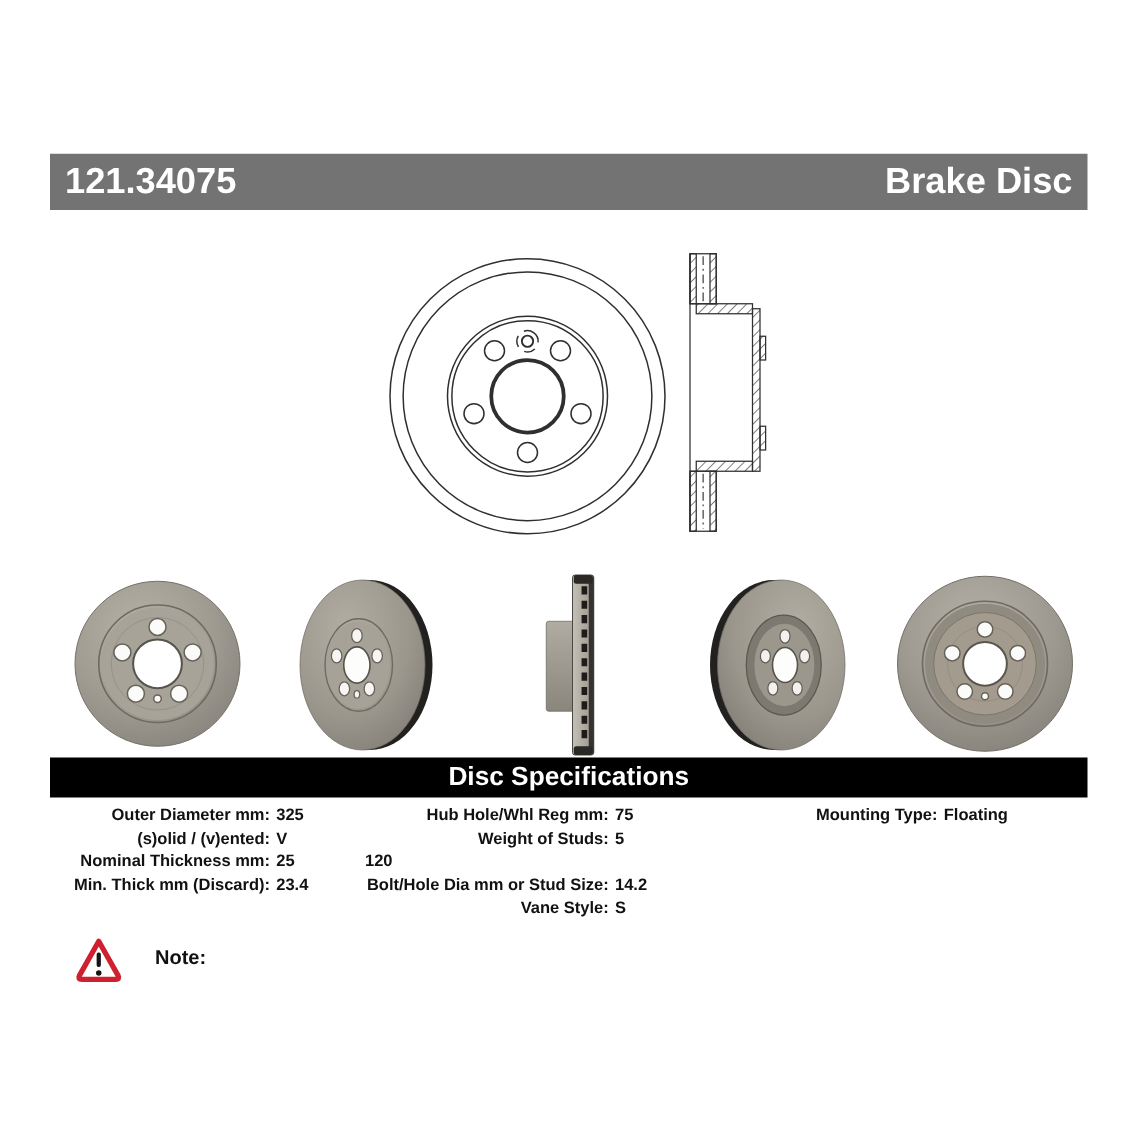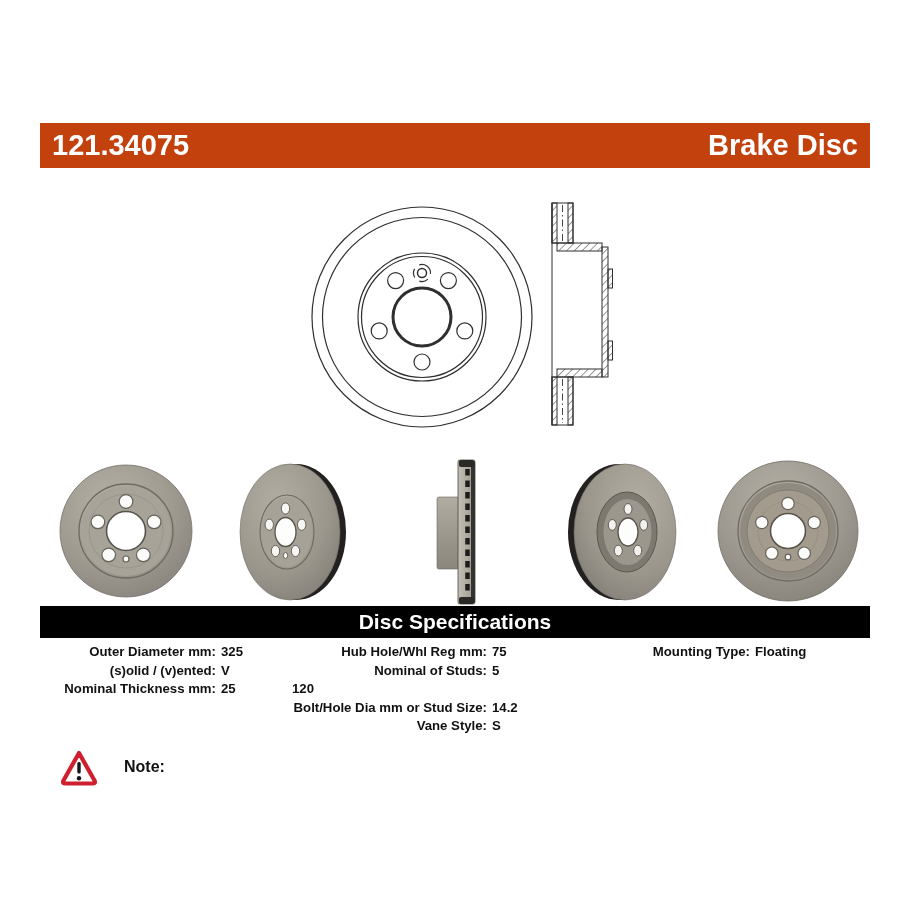--- a/index.html
+++ b/index.html
@@ -3,21 +3,21 @@
 <meta charset="utf-8">
 <style>
   html,body{margin:0;padding:0;background:#ffffff;}
   #canvas{
     position:relative;width:910px;height:910px;background:#ffffff;overflow:hidden;
     font-family:"Liberation Sans", sans-serif;color:#111;
   }
   
   .title-bar{
     position:absolute;left:40px;top:123px;width:830px;height:45px;
-    background:#c2410c;color:#fff;display:flex;align-items:center;justify-content:space-between;
+    background:#737373;color:#fff;display:flex;align-items:center;justify-content:space-between;
     box-sizing:border-box;padding:0 12px;
   }
   .title-bar .part-no{font-size:29px;font-weight:bold;letter-spacing:0px;}
   .title-bar .prod-name{font-size:29px;font-weight:bold;}
   
   .tech-drawing{position:absolute;left:295px;top:195px;}
   
   .photo{position:absolute;}
   .photo-1{left:56px;top:462px;}
   .photo-2{left:238px;top:461px;}
@@ -222,29 +222,33 @@
         <span class="spec-value">325</span>
       </div>
     <div class="spec-row">
         <span class="spec-label">(s)olid / (v)ented:</span>
         <span class="spec-value">V</span>
       </div>
     <div class="spec-row">
         <span class="spec-label">Nominal Thickness mm:</span>
         <span class="spec-value">25</span>
       </div>
+    <div class="spec-row">
+        <span class="spec-label">Min. Thick mm (Discard):</span>
+        <span class="spec-value">23.4</span>
+      </div>
   </div>
 
   <div class="spec-col col-mid">
     <div class="spec-row">
         <span class="spec-label">Hub Hole/Whl Reg mm:</span>
         <span class="spec-value">75</span>
       </div>
     <div class="spec-row">
-        <span class="spec-label">Nominal of Studs:</span>
+        <span class="spec-label">Weight of Studs:</span>
         <span class="spec-value">5</span>
       </div>
     <div class="spec-row">
         <span class="spec-value">120</span>
       </div>
     <div class="spec-row">
         <span class="spec-label">Bolt/Hole Dia mm or Stud Size:</span>
         <span class="spec-value">14.2</span>
       </div>
     <div class="spec-row">

